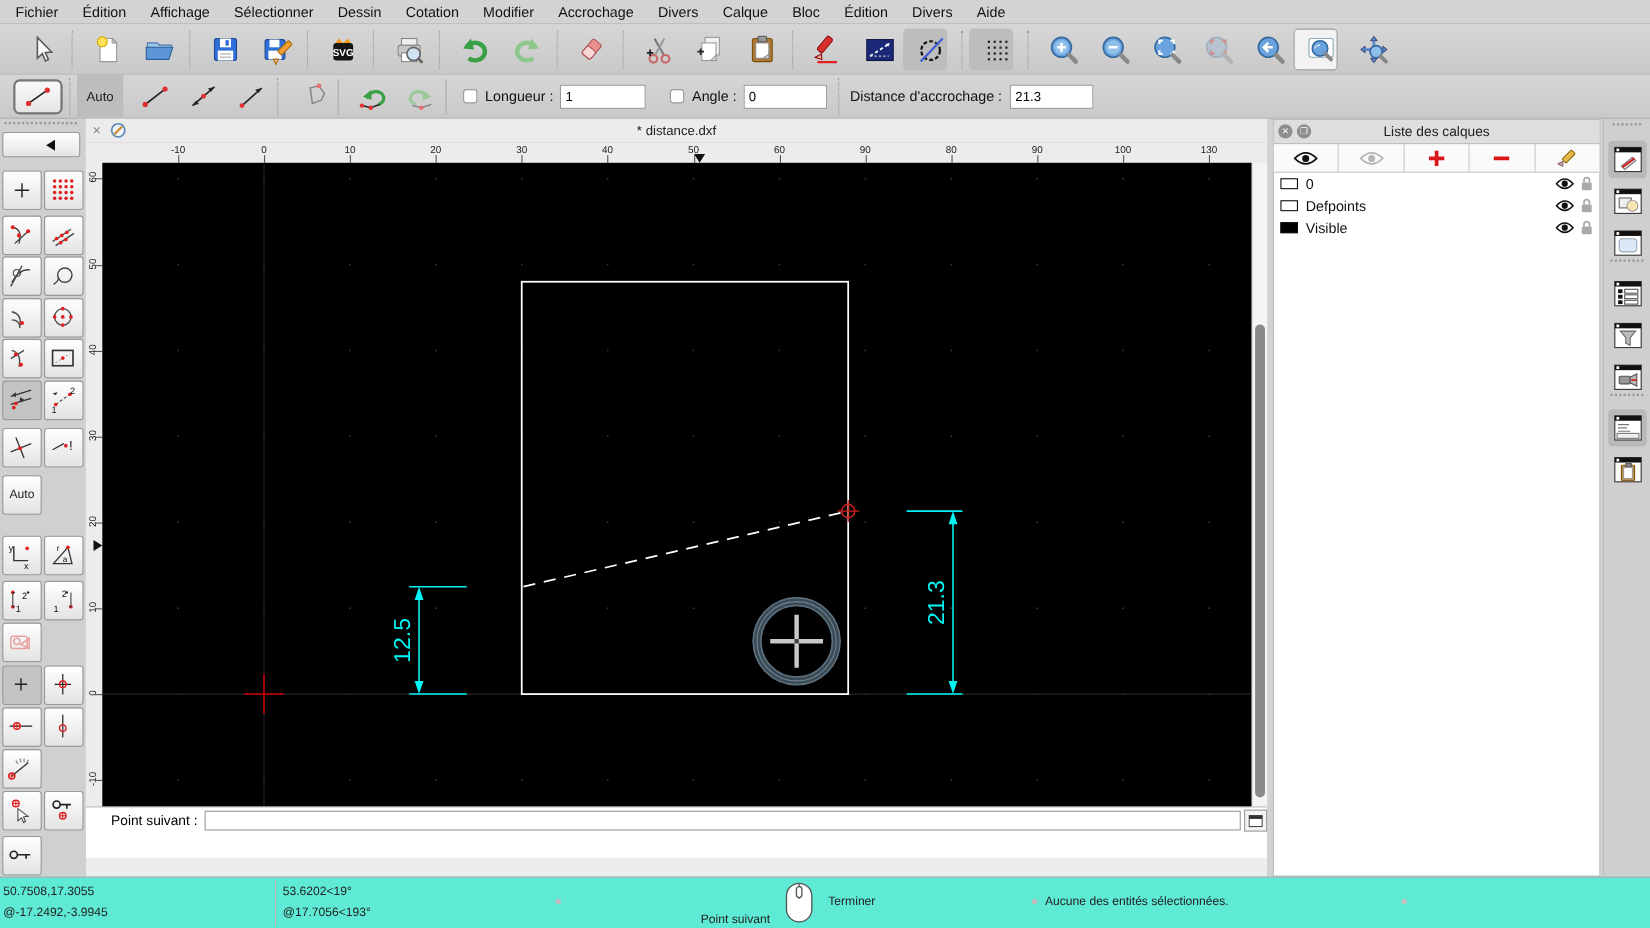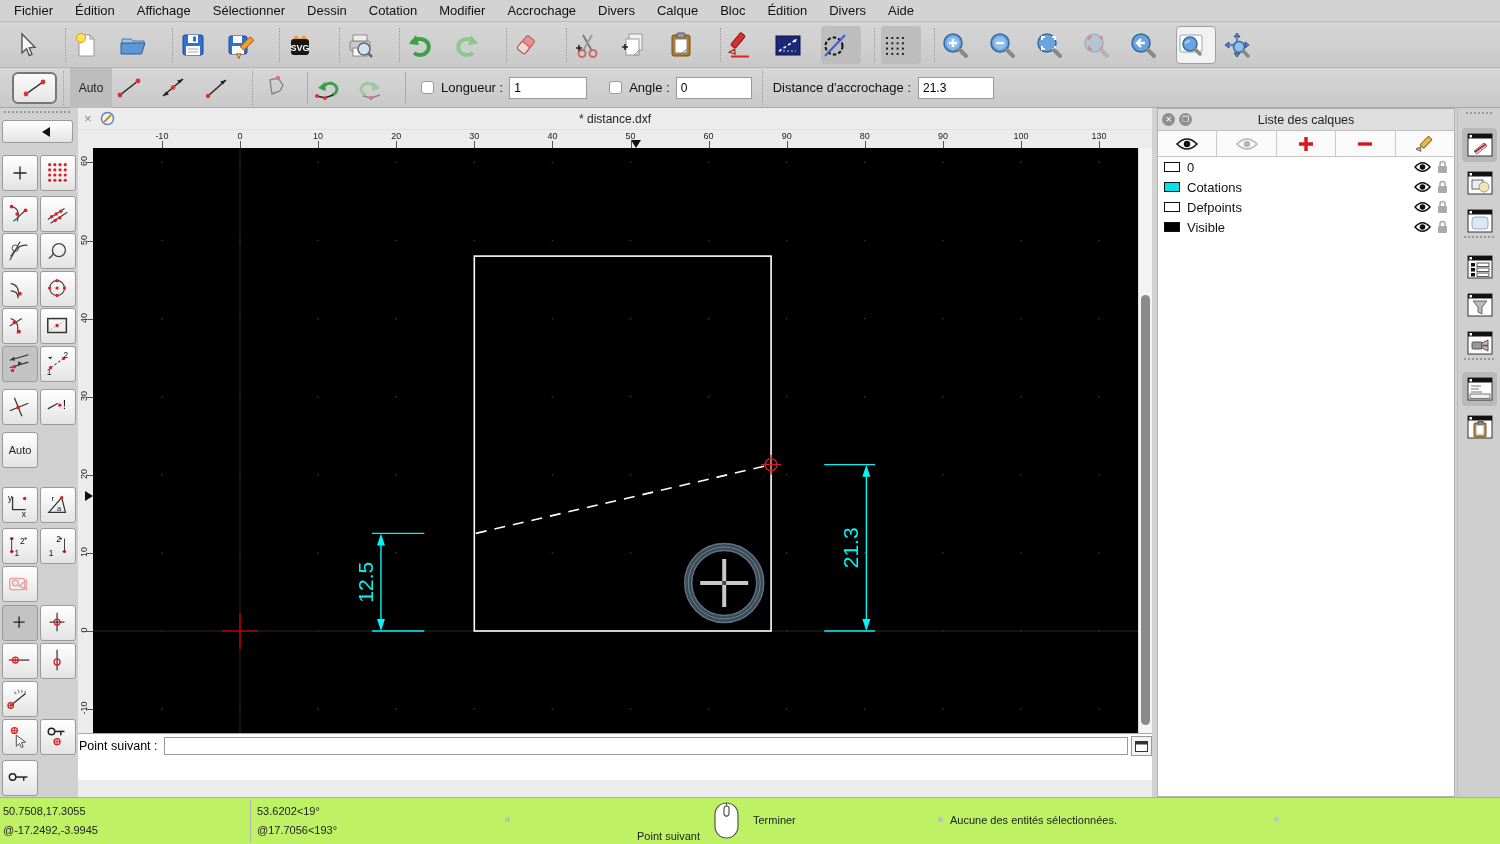--- a/index.html
+++ b/index.html
@@ -1,21 +1,21 @@
 <!DOCTYPE html>
 <html><head>
 <meta charset="utf-8">
 <style>
 * { margin:0; padding:0; box-sizing:border-box; }
 html,body { width:1500px; height:844px; font-family:"Liberation Sans",sans-serif; background:#d2d2d2; overflow:hidden; }
 .menubar { height:22px; background:#d3d3d3; display:flex; align-items:center; padding-left:14px; font-size:13px; color:#111; border-bottom:1px solid #bdbdbd;}
 .menubar span { margin-right:22px; }
 .toolbar1 { height:46px; background:linear-gradient(#d6d6d6,#c9c9c9); display:flex; align-items:center; border-bottom:1px solid #b5b5b5; }
 .toolbar2 { height:40px; background:linear-gradient(#d6d6d6,#c9c9c9); display:flex; align-items:center; border-bottom:1px solid #a8a8a8; }
-.tb { width:40px; height:38px; display:flex; align-items:center; justify-content:flex-start; flex:none;}
+.tb { width:40px; height:38px; display:flex; align-items:center; justify-content:flex-end; flex:none;}
 .tb.pressed { background:#bdbdbd; border-radius:4px; }
 .tb.raised { background:#f2f2f2; border:1px solid #a0a0a0; border-radius:4px; }
 .sep { width:1px; height:34px; border-left:1px dotted #9a9a9a; margin:0 6px; flex:none;}
 .sepline { width:1px; height:32px; background:#aaa; margin:0 5px; flex:none;}
 .main { display:flex; height:689px; }
 .palette { width:78px; background:#d0d0d0; position:relative; flex:none; }
 .palbtn { position:absolute; width:36px; height:36px; background:linear-gradient(#ffffff,#e3e3e3); border:1px solid #9a9a9a; border-radius:3px; display:flex; align-items:center; justify-content:center; }
 .palbtn.sel { background:#c3c3c3; }
 .center { width:1074px; flex:none; display:flex; flex-direction:column; background:#ececec;}
 .tabbar { height:22px; background:#ececec; display:flex; align-items:center; font-size:12px; color:#222; position:relative; border-bottom:1px solid #e0e0e0;}
@@ -23,39 +23,39 @@
 .canvasrow { height:585px; display:flex; }
 .vruler { width:15px; background:#ececec; position:relative; font-size:9px; color:#222; flex:none;}
 .canvas { width:1045px; height:585px; background:#000; position:relative; flex:none;}
 .vscroll { width:14px; background:#f4f4f4; position:relative; flex:none; border-left:1px solid #ddd;}
 .vthumb { position:absolute; left:2px; width:9px; background:#8a8a8a; border-radius:5px; }
 .hscrollrow { height:17px; display:flex; background:#f1f1f1; position:relative;}
 .hthumb { position:absolute; top:3px; height:11px; background:#8a8a8a; border-radius:6px; }
 .hscrolllabel { position:absolute; right:0px; top:0px; font-size:11px; color:#111; background:#d4d4d4; width:67px; height:17px; text-align:right; padding:2px 4px 0 0;}
 .console { height:47px; background:#fff; border-top:1px solid #aaa; }
 .cline1 { height:22px; font-size:12.5px; padding:4px 0 0 7px; color:#1414cc; border-bottom:1px solid #e2e2e2;}
-.cline2 { height:24px; display:flex; align-items:center; font-size:12.5px; padding-left:1px; position:relative;}
+.cline2 { height:24px; display:flex; align-items:center; font-size:12.5px; padding-left:23px; position:relative;}
 .cline2 > span { white-space:nowrap; }
 .cinput { height:18px; border:1px solid #999; background:#fff; width:998px; margin-left:6px;}
 .cbtn { width:22px; height:20px; border:1px solid #999; background:#f4f4f4; margin-left:3px; display:flex; align-items:center; justify-content:center;}
 .rightwrap { width:305px; flex:none; background:#d2d2d2; padding-left:5px; }
 .rpanel { width:298px; height:689px; background:#fff; border:1px solid #b0b0b0; display:flex; flex-direction:column;}
 .rtitle { height:22px; background:#dedede; display:flex; align-items:center; font-size:12.5px; color:#222; position:relative; border-bottom:1px solid #c0c0c0;}
 .rtitle .t { position:absolute; left:0; right:0; text-align:center; }
 .circbtn { width:13px; height:13px; border-radius:7px; background:#8e8e8e; color:#fff; font-size:8px; display:flex; align-items:center; justify-content:center; margin-left:4px; z-index:2;}
 .rtools { height:26px; display:flex; background:#fafafa; border-bottom:1px solid #c5c5c5;}
 .rtool { flex:1; display:flex; align-items:center; justify-content:center; border-right:1px solid #c8c8c8;}
 .rtool:last-child { border-right:none; }
 .lrow { height:20px; display:flex; align-items:center; font-size:13px; color:#111; padding-left:6px; position:relative;}
 .sw { width:16px; height:10px; border:1px solid #111; margin-right:7px; flex:none;}
 .lrow .icons { position:absolute; right:6px; display:flex; align-items:center; gap:6px;}
 .dock { width:43px; background:#cfcfcf; position:relative; flex:none; border-left:1px solid #bbb;}
 .dockbtn { position:absolute; left:4px; width:35px; height:34px; display:flex; align-items:center; justify-content:center; border-radius:4px;}
 .dockbtn.sel { background:#b9b9b9; }
-.statusbar { height:47px; background:#bef264; border-top:1px solid #ababab; position:relative; font-size:11px; color:#222;}
+.statusbar { height:47px; background:#5eead4; border-top:1px solid #ababab; position:relative; font-size:11px; color:#222;}
 .statusbar div { white-space:nowrap; }
 .chk { width:13px; height:13px; border:1px solid #9a9a9a; border-radius:3px; background:#fff; flex:none;}
 .tinput { height:22px; border:1px solid #999; background:#fff; font-size:12px; padding:2px 4px; }
 .lbl { font-size:13px; color:#111; white-space:nowrap;}
 svg { display:block; }
 </style>
 </head>
 <body>
 
 <div class="menubar" id="menubar">
@@ -981,38 +981,20 @@
               </span>
               <span>
                 <svg width="11" height="14">
                   <rect x="1" y="6" width="9" height="7" rx="1" fill="#aaa"></rect>
                   <path d="M3 6 v-2 a2.5 2.5 0 0 1 5 0 v2" fill="none" stroke="#aaa" stroke-width="1.6"></path>
                 </svg>
               </span>
             </span>
           </div>
           <div class="lrow">
-            <div class="sw" style="background:#00e2ea"></div>
-            <span>Cotations</span>
-            <span class="icons">
-              <span>
-                <svg width="17" height="12">
-                  <path d="M1 6 Q8.5 -2.5 16 6 Q8.5 14.5 1 6 Z" fill="none" stroke="#111" stroke-width="1.5"></path>
-                  <circle cx="8.5" cy="6" r="2.8" fill="#111"></circle>
-                </svg>
-              </span>
-              <span>
-                <svg width="11" height="14">
-                  <rect x="1" y="6" width="9" height="7" rx="1" fill="#aaa"></rect>
-                  <path d="M3 6 v-2 a2.5 2.5 0 0 1 5 0 v2" fill="none" stroke="#aaa" stroke-width="1.6"></path>
-                </svg>
-              </span>
-            </span>
-          </div>
-          <div class="lrow">
             <div class="sw" style="background:#ffffff"></div>
             <span>Defpoints</span>
             <span class="icons">
               <span>
                 <svg width="17" height="12">
                   <path d="M1 6 Q8.5 -2.5 16 6 Q8.5 14.5 1 6 Z" fill="none" stroke="#111" stroke-width="1.5"></path>
                   <circle cx="8.5" cy="6" r="2.8" fill="#111"></circle>
                 </svg>
               </span>
               <span>

